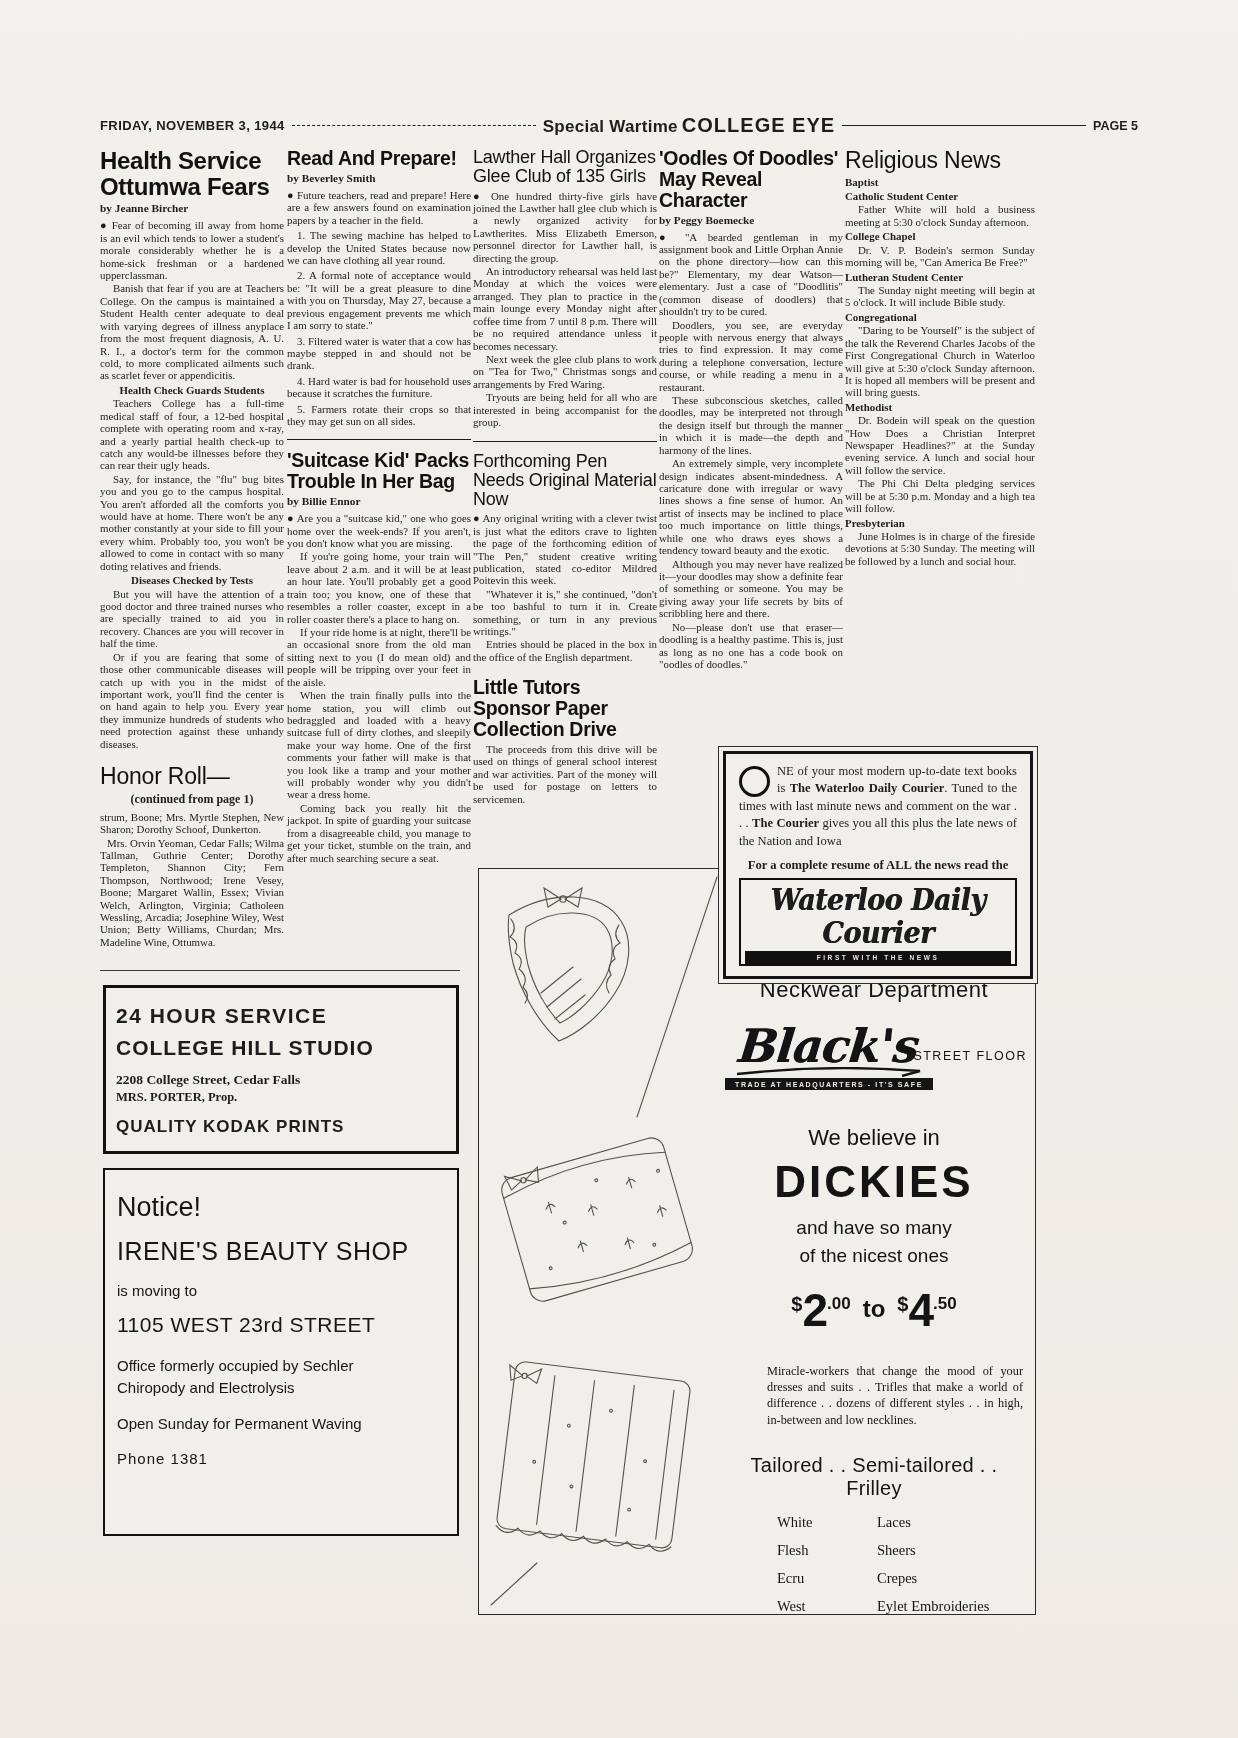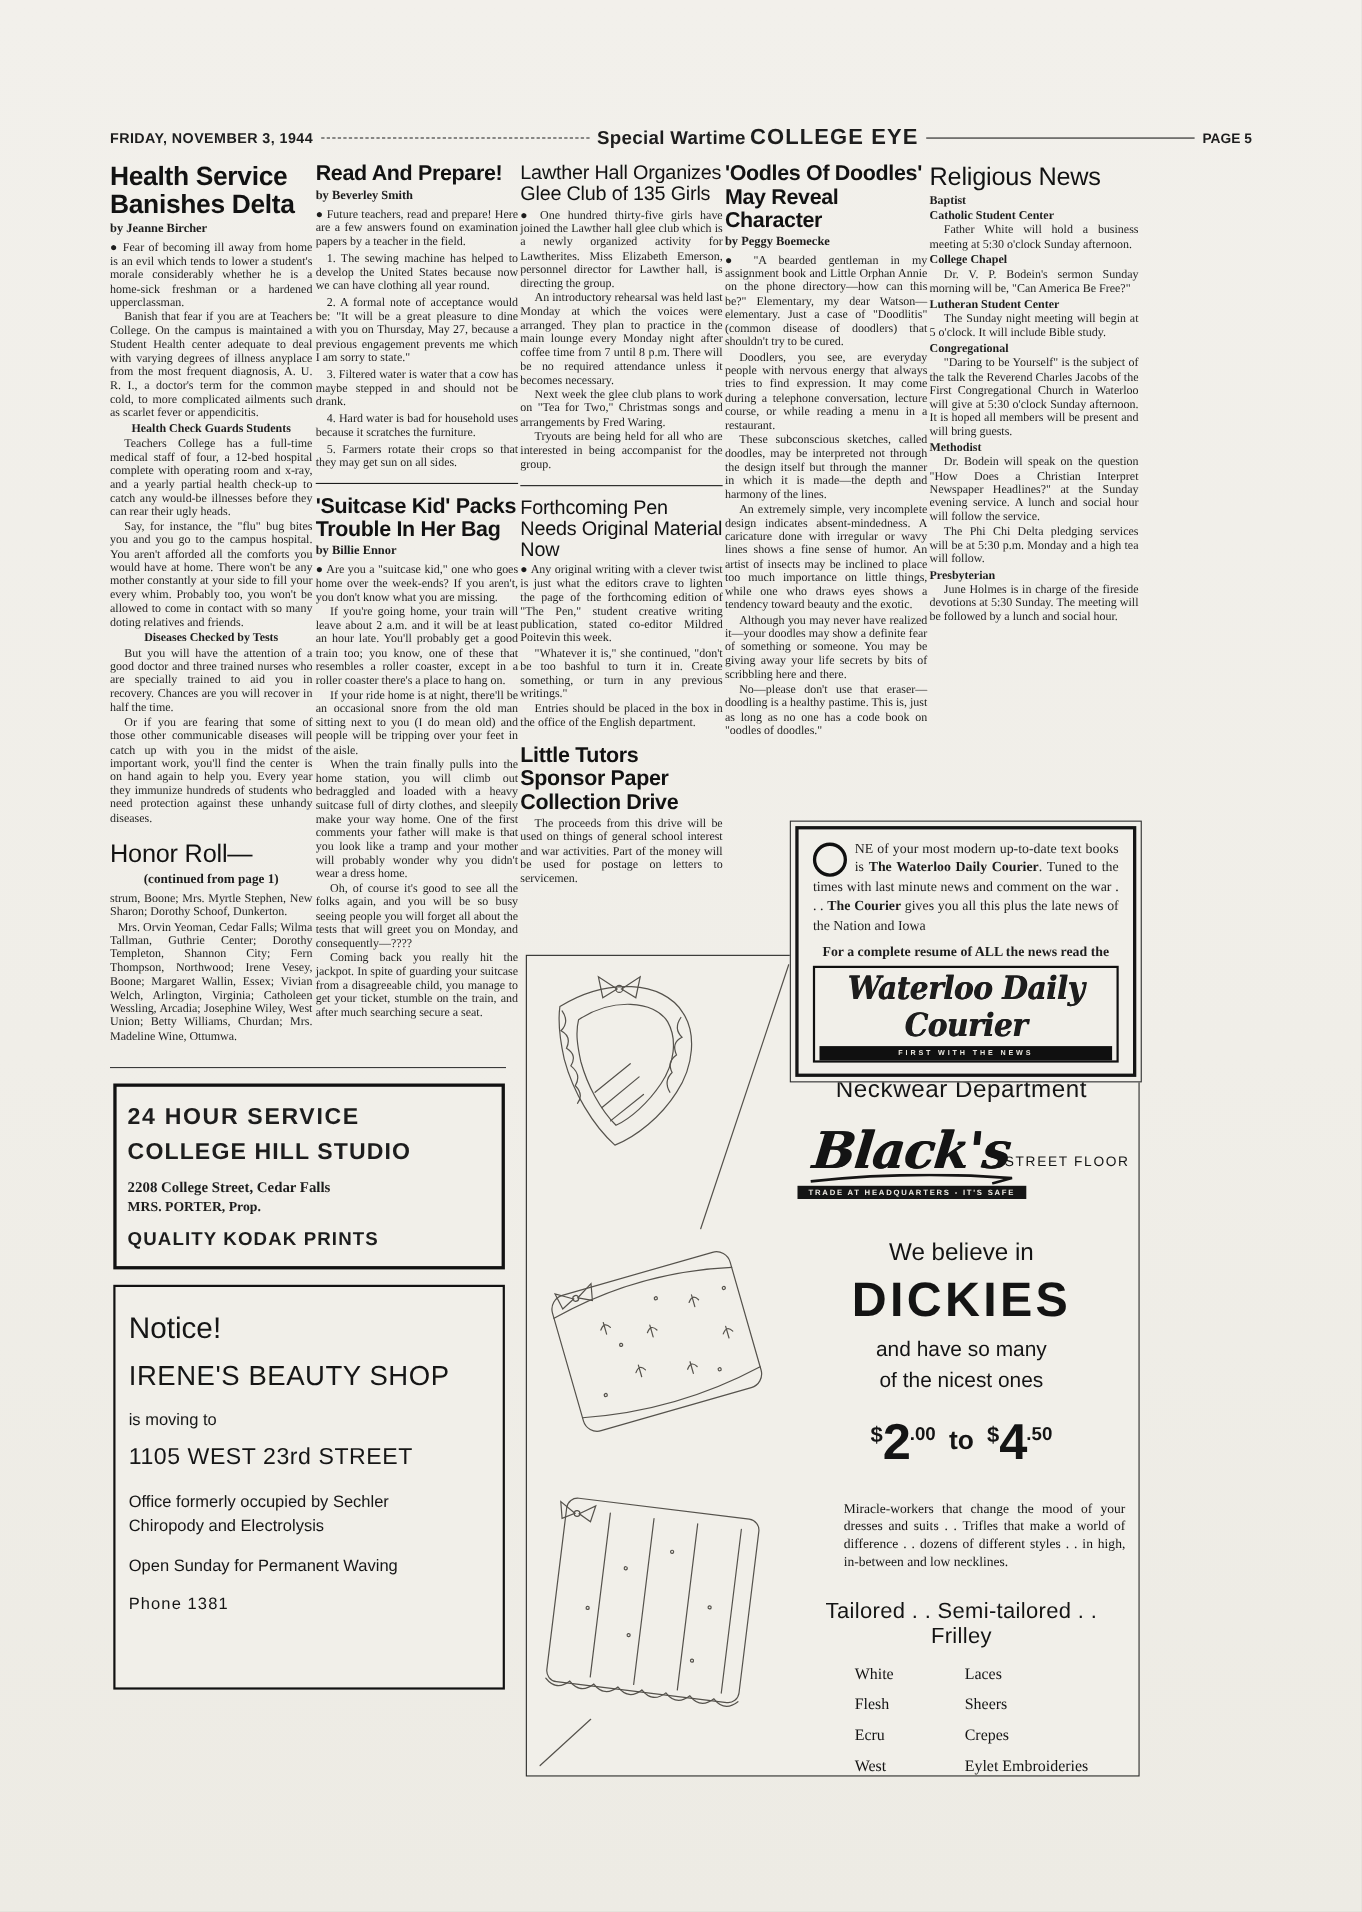--- a/index.html
+++ b/index.html
@@ -113,21 +113,21 @@
   <div class="masthead">
     <span class="mast-date">FRIDAY, NOVEMBER 3, 1944</span>
     <span class="mast-rule dash"></span>
     <span class="mast-title"><span class="mast-t1">Special Wartime</span> <span class="mast-t2">COLLEGE EYE</span></span>
     <span class="mast-rule"></span>
     <span class="mast-page">PAGE 5</span>
   </div>
 
   <div class="col c1">
     <article>
-      <h1 class="hl hl-bold">Health Service Banishes Delta</h1>
+      <h1 class="hl hl-bold">Health Service Ottumwa Fears</h1>
       <p class="byline">by Jeanne Bircher</p>
       <div class="body">
 
       <p class="para pt-lead">● Fear of becoming ill away from home is an evil which tends to lower a student's morale considerably whether he is a home-sick freshman or a hardened upperclassman.</p>
           <p class="para pt-p">Banish that fear if you are at Teachers College. On the campus is maintained a Student Health center adequate to deal with varying degrees of illness anyplace from the most frequent diagnosis, A. U. R. I., a doctor's term for the common cold, to more complicated ailments such as scarlet fever or appendicitis.</p>
           <p class="para pt-sub">Health Check Guards Students</p>
           <p class="para pt-p">Teachers College has a full-time medical staff of four, a 12-bed hospital complete with operating room and x-ray, and a yearly partial health check-up to catch any would-be illnesses before they can rear their ugly heads.</p>
           <p class="para pt-p">Say, for instance, the "flu" bug bites you and you go to the campus hospital. You aren't afforded all the comforts you would have at home. There won't be any mother constantly at your side to fill your every whim. Probably too, you won't be allowed to come in contact with so many doting relatives and friends.</p>
           <p class="para pt-sub">Diseases Checked by Tests</p>
           <p class="para pt-p">But you will have the attention of a good doctor and three trained nurses who are specially trained to aid you in recovery. Chances are you will recover in half the time.</p>
@@ -162,21 +162,20 @@
     <div class="art-div"></div>
     <article>
       <h2 class="hl hl-bold sm">'Suitcase Kid' Packs Trouble In Her Bag</h2>
       <p class="byline">by Billie Ennor</p>
       <div class="body">
 
       <p class="para pt-lead">● Are you a "suitcase kid," one who goes home over the week-ends? If you aren't, you don't know what you are missing.</p>
           <p class="para pt-p">If you're going home, your train will leave about 2 a.m. and it will be at least an hour late. You'll probably get a good train too; you know, one of these that resembles a roller coaster, except in a roller coaster there's a place to hang on.</p>
           <p class="para pt-p">If your ride home is at night, there'll be an occasional snore from the old man sitting next to you (I do mean old) and people will be tripping over your feet in the aisle.</p>
           <p class="para pt-p">When the train finally pulls into the home station, you will climb out bedraggled and loaded with a heavy suitcase full of dirty clothes, and sleepily make your way home. One of the first comments your father will make is that you look like a tramp and your mother will probably wonder why you didn't wear a dress home.</p>
-          <p class="para pt-p">Oh, of course it's good to see all the folks again, and you will be so busy seeing people you will forget all about the tests that will greet you on Monday, and consequently—????</p>
           <p class="para pt-p">Coming back you really hit the jackpot. In spite of guarding your suitcase from a disagreeable child, you manage to get your ticket, stumble on the train, and after much searching secure a seat.</p>
         </div>
     </article>
   </div>
 
   <div class="col c3">
     <article>
       <h2 class="hl hl-book">Lawther Hall Organizes Glee Club of 135 Girls</h2>
       <div class="body">
 

